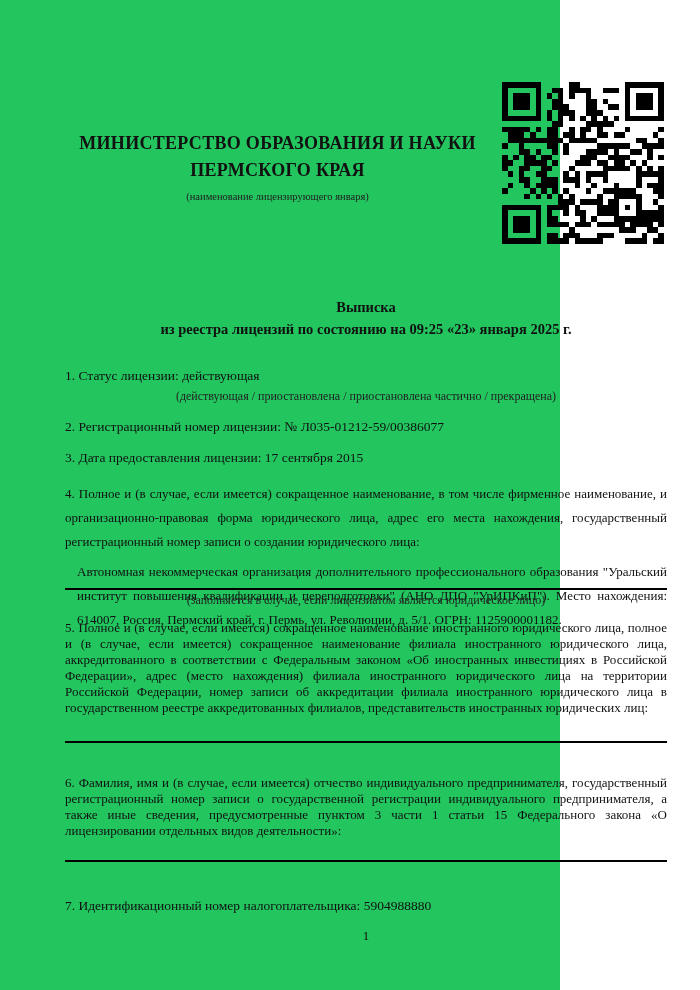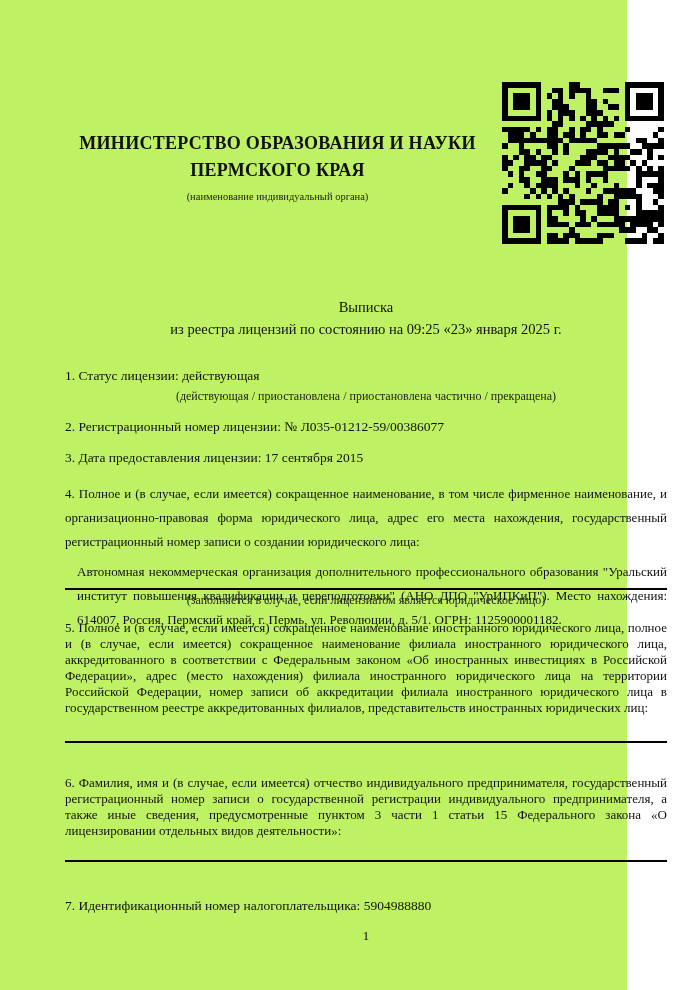--- a/index.html
+++ b/index.html
@@ -6,42 +6,42 @@
   html, body { background: #ffffff; }
   body {
     width: 700px; height: 990px;
     font-family: "Liberation Serif", "DejaVu Serif", serif;
     color: #1a1a1a;
     position: relative;
     overflow: hidden;
   }
   .page {
     position: absolute; left: 0; top: 0;
-    width: 627px; height: 990px;
-    background: #bef264;
+    width: 560px; height: 990px;
+    background: #22c55e;
   }
   .ministry {
     position: absolute; left: 65px; top: 130px; width: 425px;
     text-align: center;
   }
   .ministry-line {
     font-size: 18px; font-weight: bold; line-height: 27px;
     letter-spacing: 0.3px; color: #111;
   }
   .ministry-caption {
     margin-top: 7px; font-size: 10.5px; color: #222;
   }
   .qr-box {
     position: absolute; left: 502px; top: 82px;
     width: 162px; height: 162px;
   }
   .qr-box svg { width: 162px; height: 162px; display: block; }
   .doc-title {
     position: absolute; left: 65px; top: 296px; width: 602px;
-    text-align: center; font-size: 14.5px; line-height: 22px; color: #111;
+    text-align: center; font-size: 14.5px; line-height: 22px; color: #111; font-weight: bold;
   }
   .line-item {
     position: absolute; left: 65px; width: 602px;
     font-size: 13.5px; color: #111; white-space: nowrap;
   }
   .small-caption {
     position: absolute; left: 65px; width: 602px;
     text-align: center; font-size: 12px; color: #222;
   }
   .para {
@@ -493,21 +493,21 @@
         <rect x="24" y="28" width="1" height="1" fill="#000000"></rect>
         <rect x="25" y="28" width="1" height="1" fill="#000000"></rect>
         <rect x="27" y="28" width="1" height="1" fill="#000000"></rect>
         <rect x="28" y="28" width="1" height="1" fill="#000000"></rect>
       </svg>
   </div>
 
   <div class="ministry">
     <div class="ministry-line">МИНИСТЕРСТВО ОБРАЗОВАНИЯ И НАУКИ</div>
     <div class="ministry-line">ПЕРМСКОГО КРАЯ</div>
-    <div class="ministry-caption">(наименование индивидуальный органа)</div>
+    <div class="ministry-caption">(наименование лицензирующего января)</div>
   </div>
 
   <div class="doc-title">
     <div>Выписка</div>
     <div>из реестра лицензий по состоянию на 09:25 «23» января 2025 г.</div>
   </div>
 
   <div class="line-item" style="top:368px">1. Статус лицензии: действующая</div>
   <div class="small-caption" style="top:389px">(действующая / приостановлена / приостановлена частично / прекращена)</div>
 

